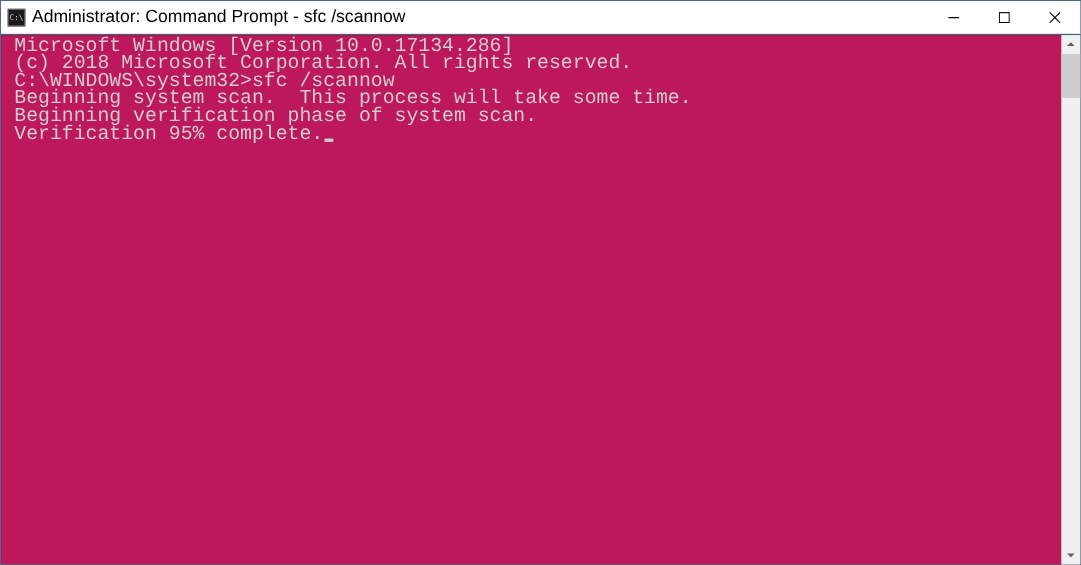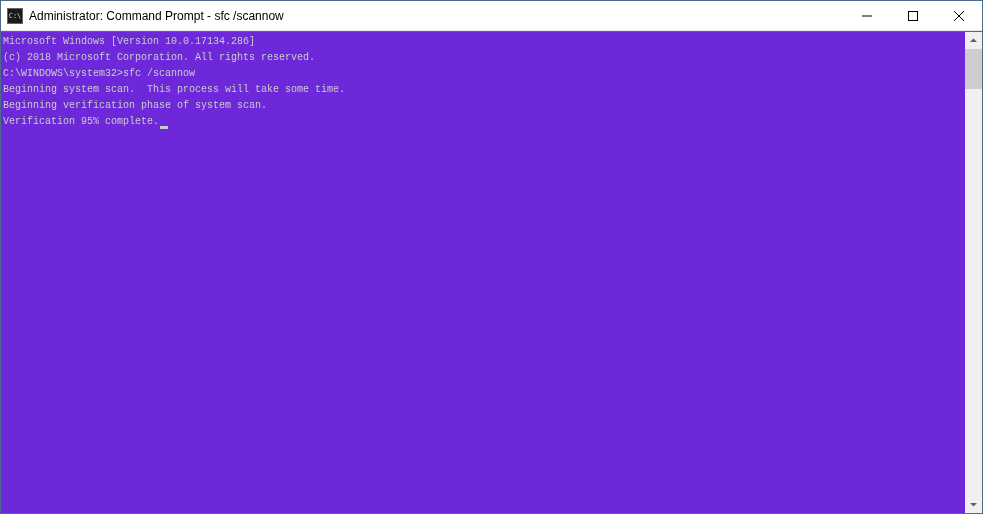--- a/index.html
+++ b/index.html
@@ -37,21 +37,21 @@
       border: 1px solid #666;
       margin-right: 6px;
       display: flex;
       align-items: center;
       justify-content: center;
       font-size: 7px;
       color: #ccc;
       font-family: monospace;
     }
     .titlebar-text {
-      font-size: 12px;
+      font-size: 16px;
       color: #000;
       flex: 1;
     }
     .window-controls {
       display: flex;
       height: 100%;
     }
     .win-btn {
       width: 46px;
       height: 100%;
@@ -68,26 +68,26 @@
       height: 10px;
     }
     .content-wrap {
       flex: 1;
       display: flex;
       background: #0c0c0c;
       border-top: 1px solid #4a6b8a;
     }
     .terminal {
       flex: 1;
-      background: #6d28d9;
+      background: #be185d;
       color: #cccccc;
       font-family: Consolas, "Courier New", monospace;
-      font-size: 10px;
+      font-size: 18px;
       line-height: 16px;
-      padding: 2px 0 0 2px;
+      padding: 2px 0 0 12px;
       white-space: pre;
       overflow: hidden;
     }
     .terminal-line {
       display: block;
     }
     .cursor {
       display: inline-block;
       width: 8px;
       height: 3px;

